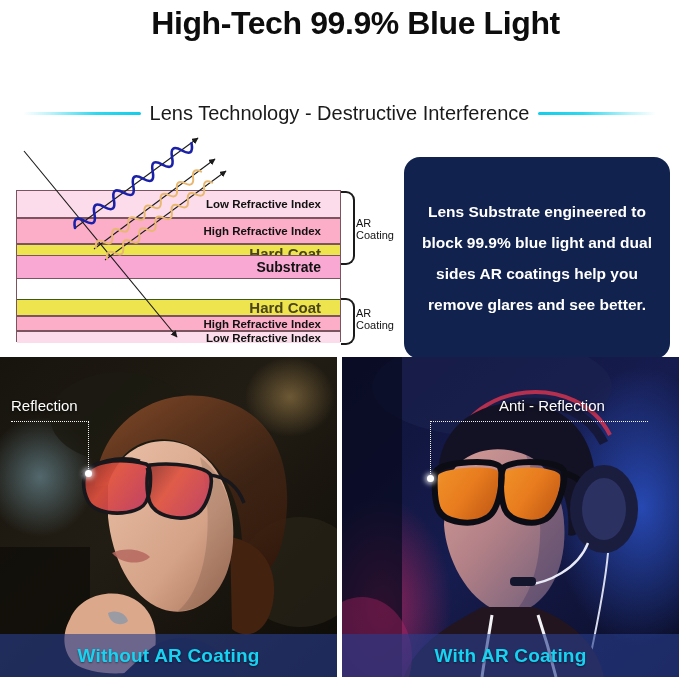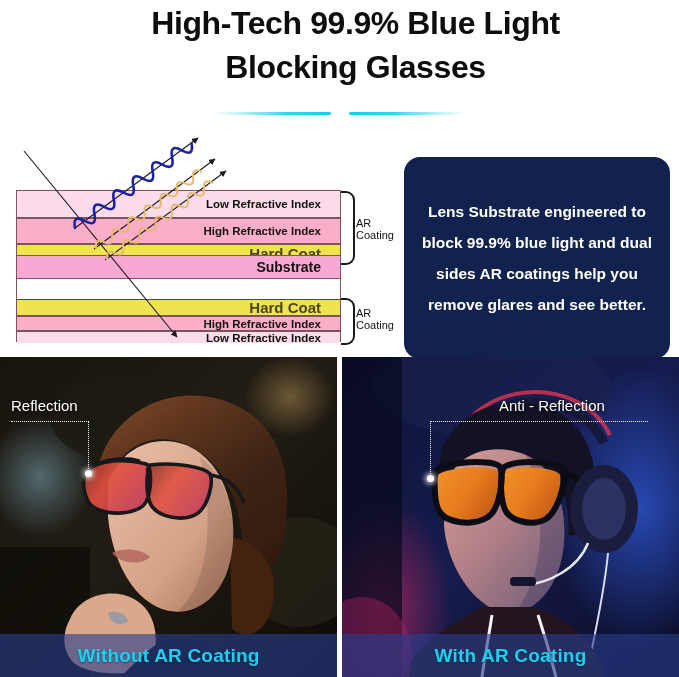--- a/index.html
+++ b/index.html
@@ -133,25 +133,25 @@
     background:#ffffff;box-shadow:0 0 5px 2px rgba(255,255,255,.75);
   }
 </style>
 </head>
 <body>
 
 <div class="page">
 
   <div class="headline">
     <div class="hl">High-Tech 99.9% Blue Light</div>
-    <div class="hl">Blocking Glasses</div>
   </div>
 
   <div class="subbar">
     <div class="rule left"></div>
+    <div class="subtitle">Lens Technology - Destructive Interference</div>
     <div class="rule right"></div>
   </div>
 
   <div class="diagram">
 
     <div class="stack">
       <div class="layer l-low1">
         <span class="lbl">Low Refractive Index</span>
       </div>
       <div class="layer l-high1">

